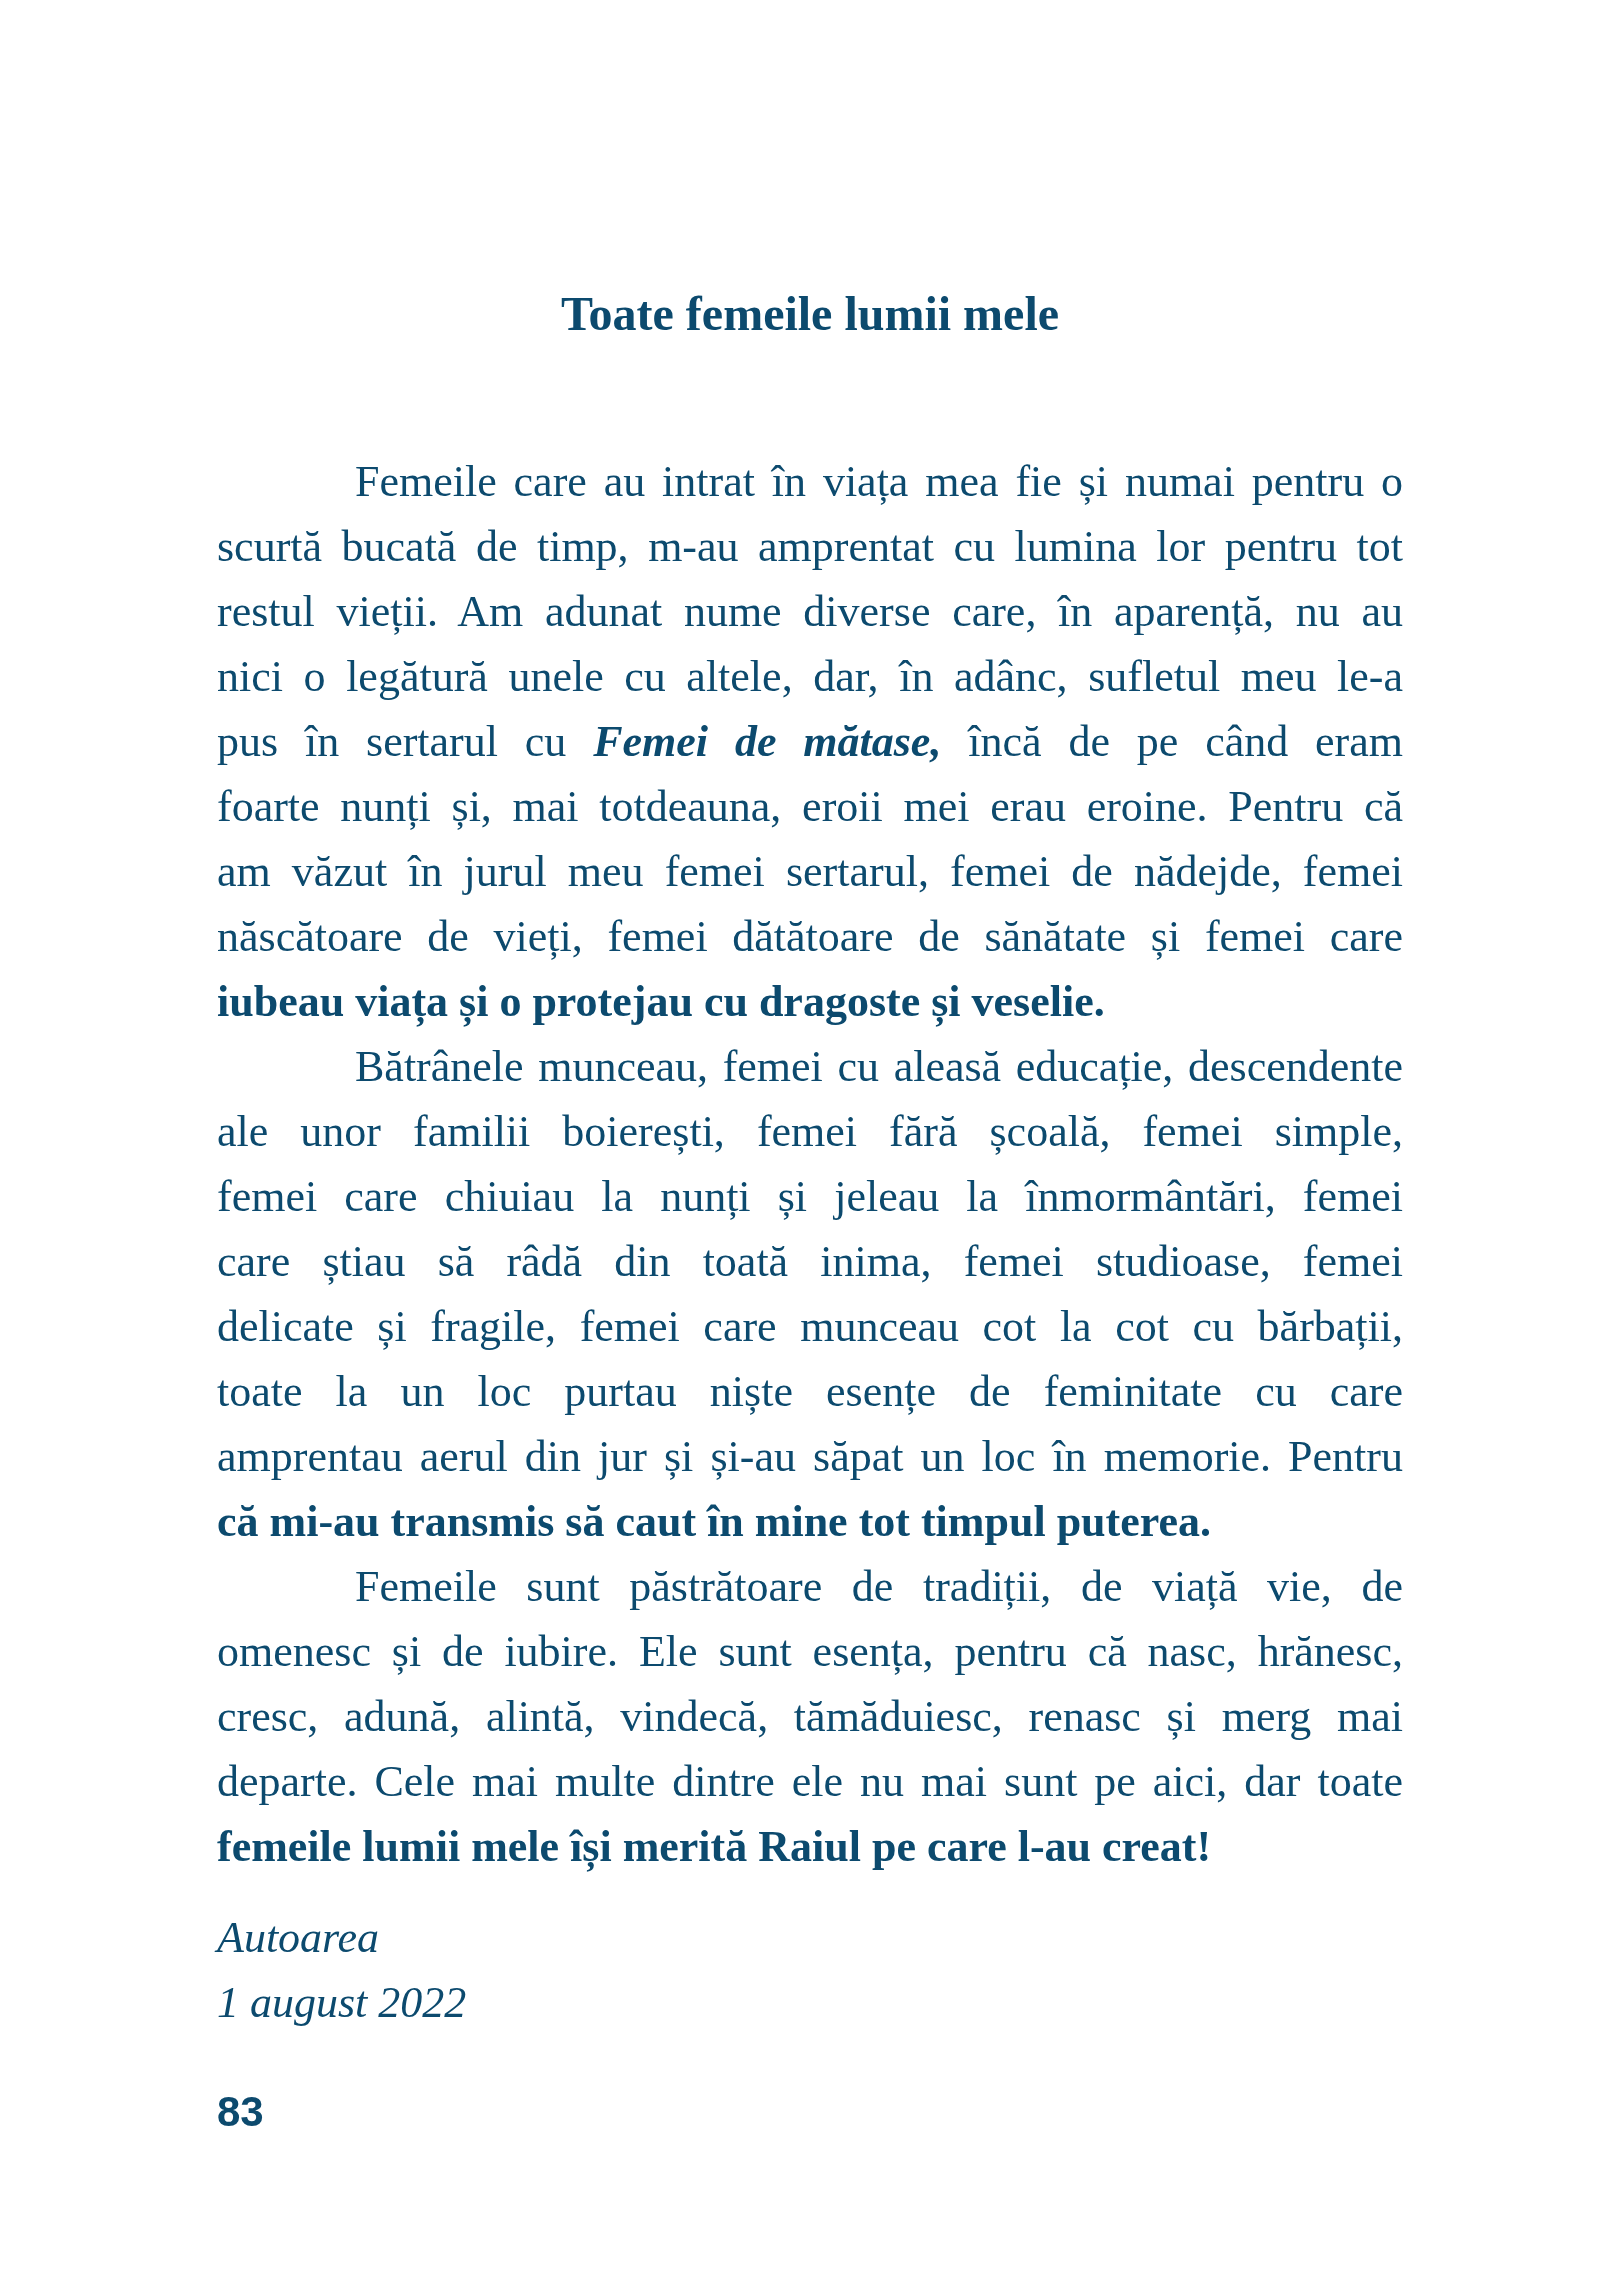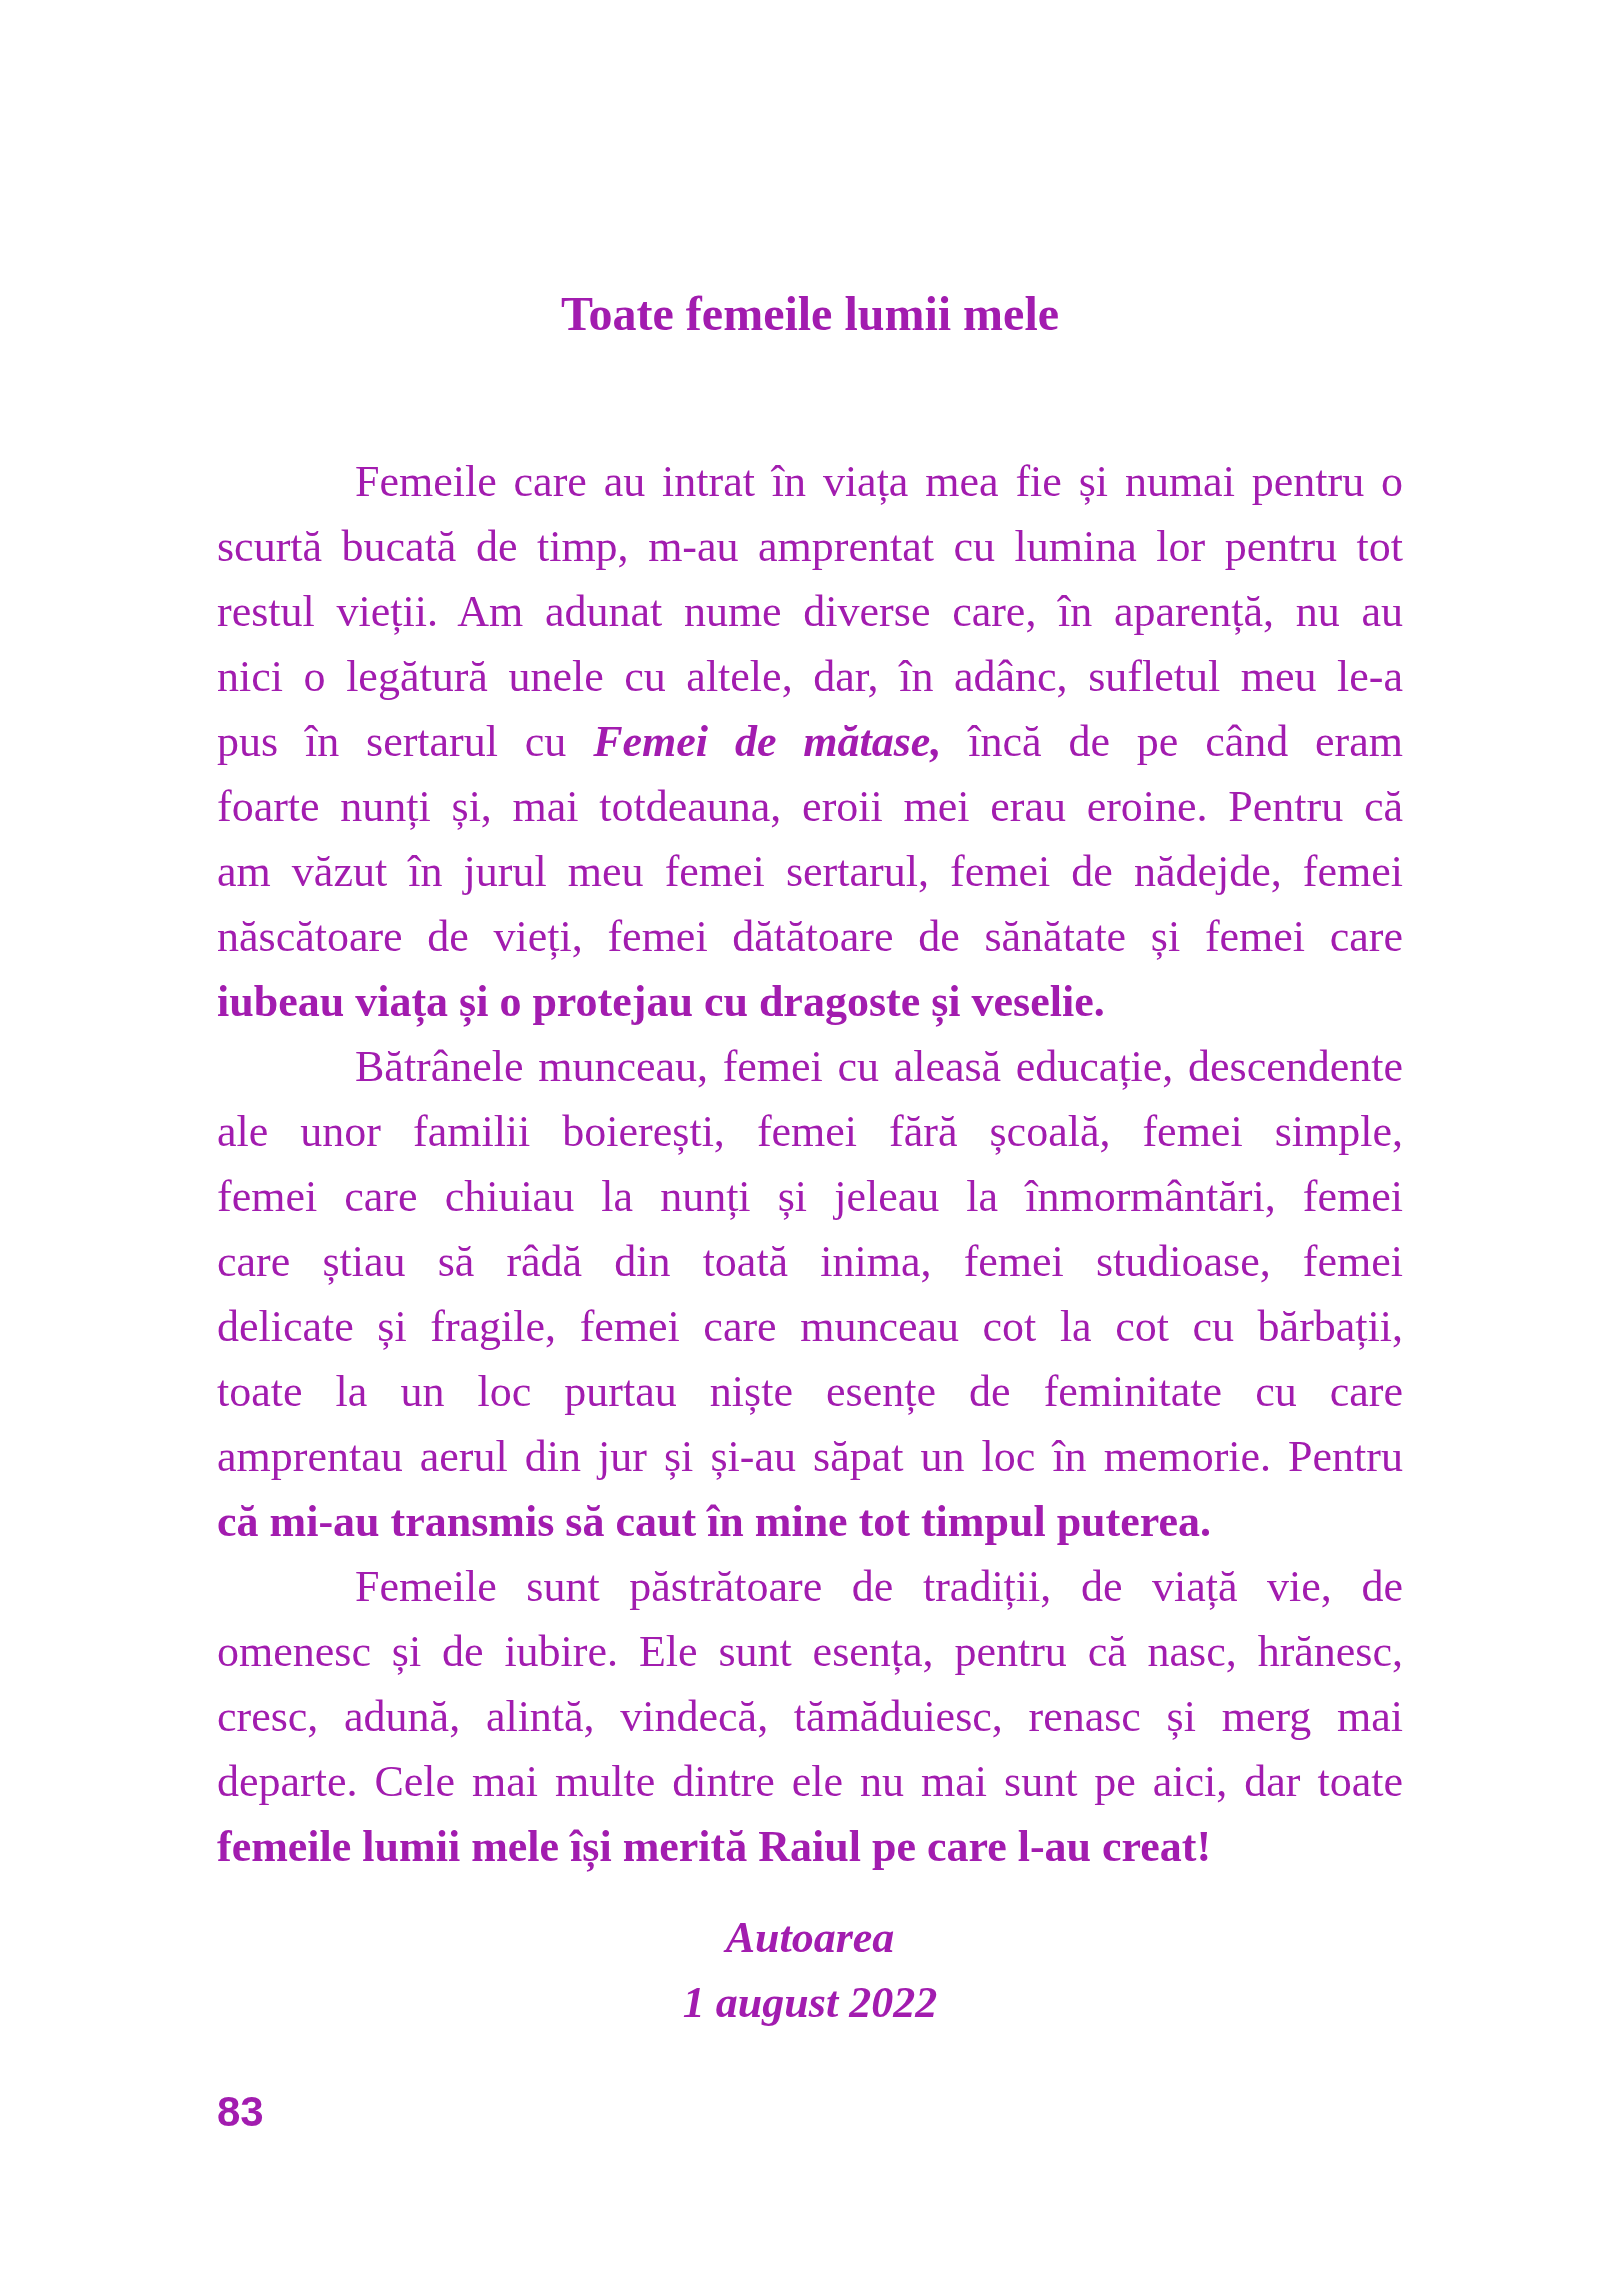--- a/index.html
+++ b/index.html
@@ -5,21 +5,21 @@
   html, body {
     margin: 0;
     padding: 0;
     background: #ffffff;
   }
   .page {
     position: relative;
     width: 1613px;
     height: 2244px;
     background: #ffffff;
-    color: #a21caf;
+    color: #0c4a6e;
     font-family: "Liberation Serif", serif;
     overflow: hidden;
   }
   .title {
     margin: 0;
     padding-top: 286px;
     width: 1186px;
     margin-left: 217px;
     text-align: center;
     font-size: 48px;
@@ -52,22 +52,21 @@
   .em-phrase {
     font-weight: bold;
     font-style: italic;
   }
   .signature {
     margin-left: 217px;
     width: 1186px;
     margin-top: 26px;
     font-size: 44px;
     font-style: italic;
-    text-align: center;
-    font-weight: bold;
+    text-align: left;
   }
   .sig-line {
     line-height: 65px;
   }
   .page-number {
     margin-left: 217px;
     width: 1186px;
     margin-top: 54px;
     text-align: left;
     font-family: "Liberation Sans", sans-serif;

